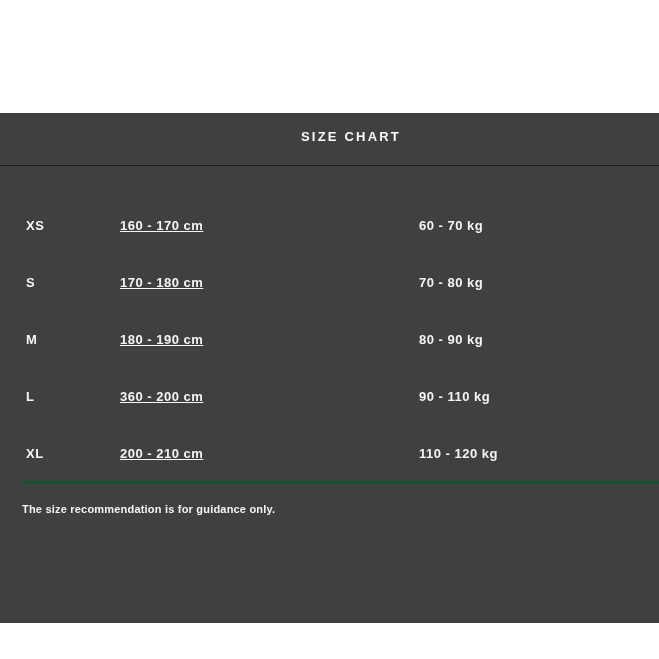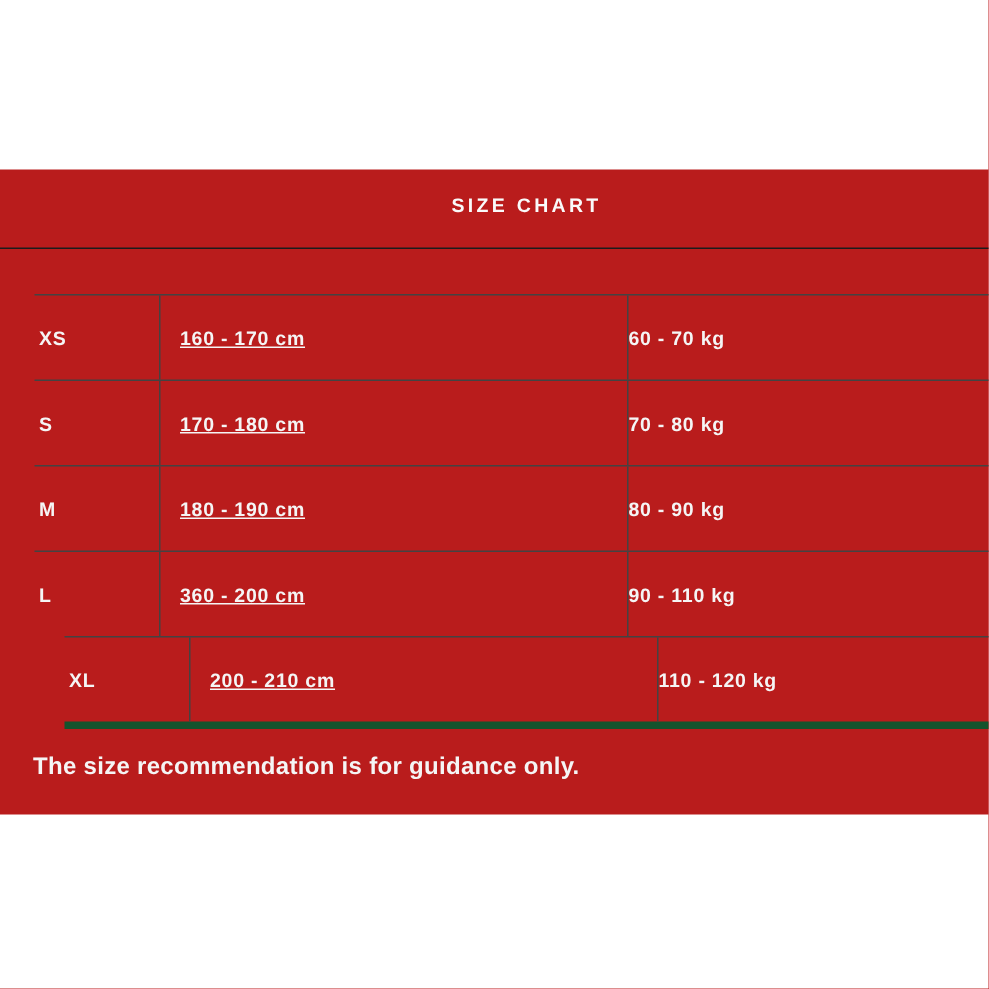--- a/index.html
+++ b/index.html
@@ -12,22 +12,22 @@
     background: #ffffff;
     font-family: "Liberation Sans", sans-serif;
     position: relative;
     overflow: hidden;
   }
   .panel {
     position: absolute;
     left: 0;
     top: 113px;
     width: 659px;
-    height: 430px;
-    background: #b91c1c;
+    height: 510px;
+    background: #404040;
     color: #f7f7f7;
   }
   .title {
     position: absolute;
     top: 16px;
     left: 0;
     width: 616px;
     padding-left: 43px;
     margin: 0;
     text-align: center;
@@ -50,22 +50,21 @@
     top: 83px;
     width: 636px;
   }
   .row {
     display: grid;
     grid-template-columns: 83px 312px 1fr;
     height: 56px;
     border-top: 1px solid #434343;
   }
   .row:last-child {
-    border-bottom: 5px solid #14532d;
-    margin-left: 20px;
+    border-bottom: 3px solid #14532d;
   }
   .cell {
     display: flex;
     align-items: center;
     font-size: 13px;
     font-weight: bold;
     letter-spacing: 0.5px;
     color: #f5f5f5;
     white-space: nowrap;
   }
@@ -78,21 +77,21 @@
     text-decoration: underline;
   }
   .c-weight {
     border-left: 1px solid #434343;
   }
   .footnote {
     position: absolute;
     left: 22px;
     top: 390px;
     margin: 0;
-    font-size: 16px;
+    font-size: 11px;
     font-weight: bold;
     letter-spacing: 0.2px;
     color: #f5f5f5;
   }
 </style>
 </head>
 <body>
 
 <div class="page">
   <section class="panel">

